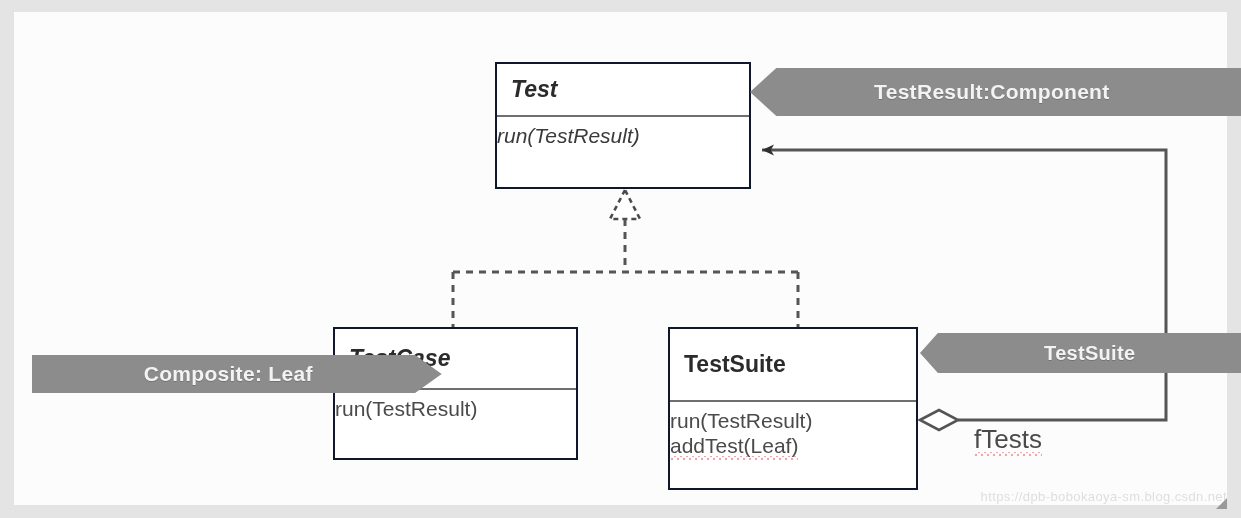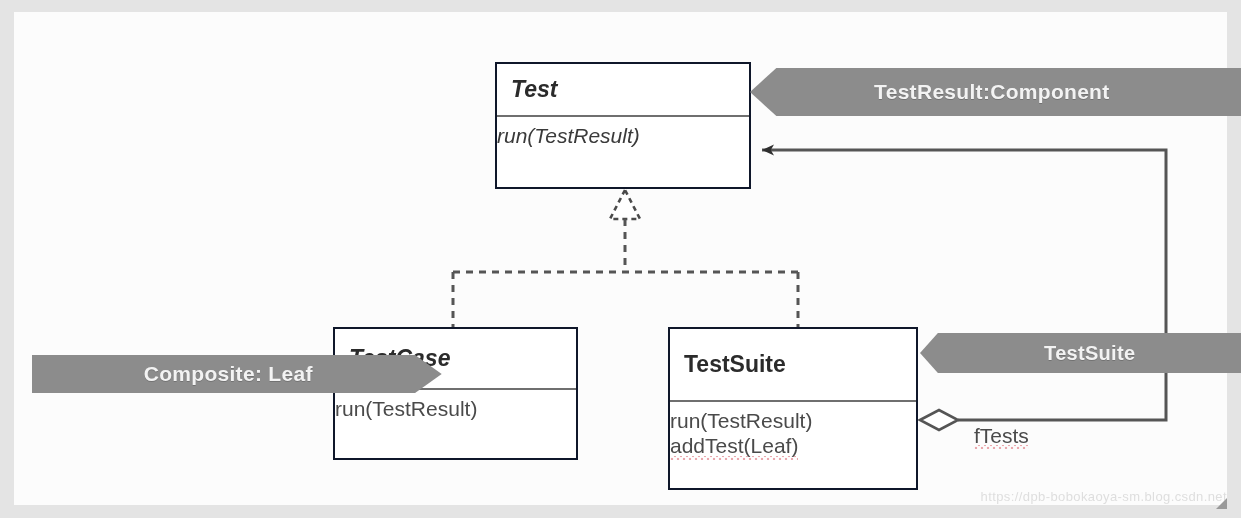--- a/index.html
+++ b/index.html
@@ -199,21 +199,21 @@
   </div>
 
   <div class="banner point-right" style="left:32px; top:355px; width:298px; height:38px;">
     <span class="btxt">Composite: Leaf</span>
   </div>
 
   <div class="banner point-left" style="left:920px; top:333px; width:220px; height:40px; font-size:20px;">
     <span class="btxt">TestSuite</span>
   </div>
 
-  <div style="position:absolute; left:974px; top:424px; font-size:21px; color:#4a4a4a;">
+  <div style="position:absolute; left:974px; top:424px; font-size:26px; color:#4a4a4a;">
     <span class="squiggle-wrap">
       <span>fTests</span>
       <span class="squiggle"></span>
     </span>
   </div>
 
   <div id="watermark">https://dpb-bobokaoya-sm.blog.csdn.net</div>
   <div id="wm-corner"></div>
 </div>
 

